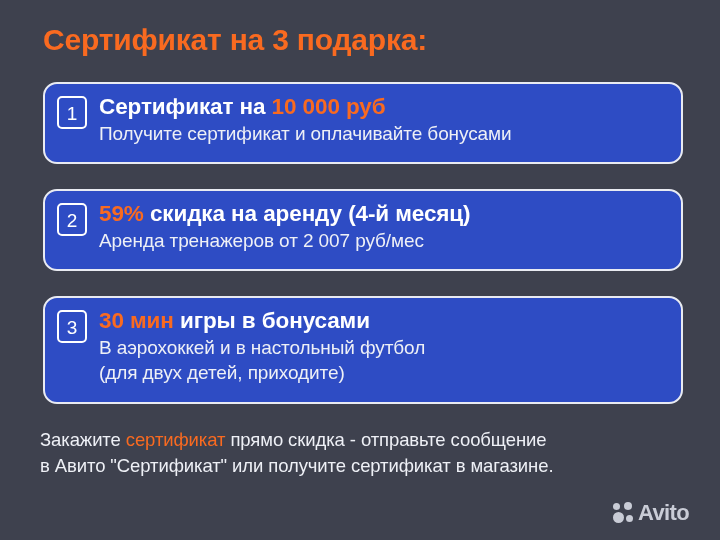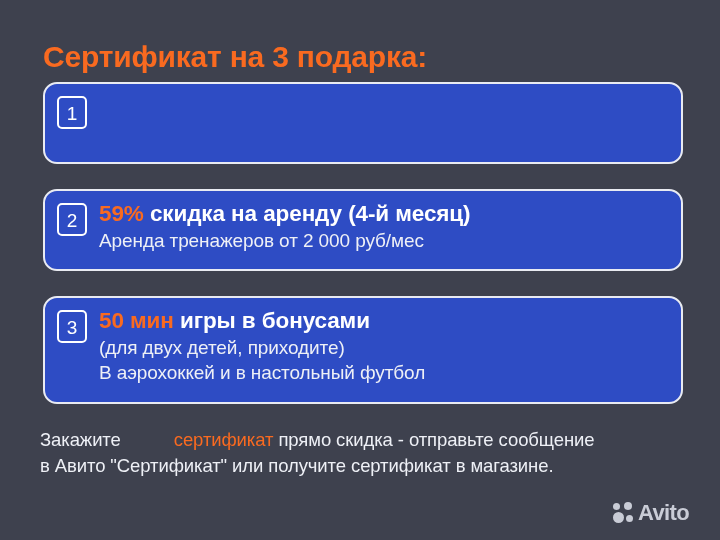--- a/index.html
+++ b/index.html
@@ -18,21 +18,21 @@
 
   .promo {
     position: absolute;
     inset: 0;
   }
 
   
   .headline {
     position: absolute;
     left: 43px;
-    top: 40px;
+    top: 23px;
     font-size: 30px;
     font-weight: bold;
     color: #f96a20;
     letter-spacing: -0.2px;
     white-space: nowrap;
   }
 
   
   .card {
     position: absolute;
@@ -92,21 +92,21 @@
   .footnote {
     position: absolute;
     left: 40px;
     top: 427px;
     width: 650px;
     font-size: 18.5px;
     line-height: 26px;
     color: #eef0f6;
     letter-spacing: -0.1px;
   }
-  .footnote .hl { color: #f96a20; margin-left: 48px; }
+  .footnote .hl { color: #f96a20; }
   .footnote-line { white-space: nowrap; }
 
   
   .avito-logo {
     position: absolute;
     left: 613px;
     top: 502px;
     display: flex;
     align-items: flex-start;
     gap: 4px;
@@ -136,40 +136,46 @@
 </style>
 </head>
 <body>
 
 <div class="promo">
 
   <div class="headline">Сертификат на 3 подарка:</div>
 
   <div class="card card-1">
     <div class="badge">1</div>
+    <div class="card-body">
+      <div class="card-title">
+        <span>Сертификат на </span><span class="hl">10 000 руб</span><span></span>
+      </div>
+      <div class="card-sub">Получите сертификат и оплачивайте бонусами</div>
+    </div>
   </div>
 
   <div class="card card-2">
     <div class="badge">2</div>
     <div class="card-body">
       <div class="card-title">
         <span></span><span class="hl">59%</span><span> скидка на аренду (4-й месяц)</span>
       </div>
-      <div class="card-sub">Аренда тренажеров от 2 000 руб/мес</div>
+      <div class="card-sub">Аренда тренажеров от 2 007 руб/мес</div>
     </div>
   </div>
 
   <div class="card card-3">
     <div class="badge">3</div>
     <div class="card-body">
       <div class="card-title">
-        <span></span><span class="hl">50 мин</span><span> игры в бонусами</span>
+        <span></span><span class="hl">30 мин</span><span> игры в бонусами</span>
       </div>
+      <div class="card-sub">В аэрохоккей и в настольный футбол</div>
       <div class="card-sub">(для двух детей, приходите)</div>
-      <div class="card-sub">В аэрохоккей и в настольный футбол</div>
     </div>
   </div>
 
   <div class="footnote">
     <div class="footnote-line">
       <span>Закажите </span><span class="hl">сертификат</span><span> прямо скидка - отправьте сообщение</span>
     </div>
     <div class="footnote-line">в Авито "Сертификат" или получите сертификат в магазине.</div>
   </div>
 

